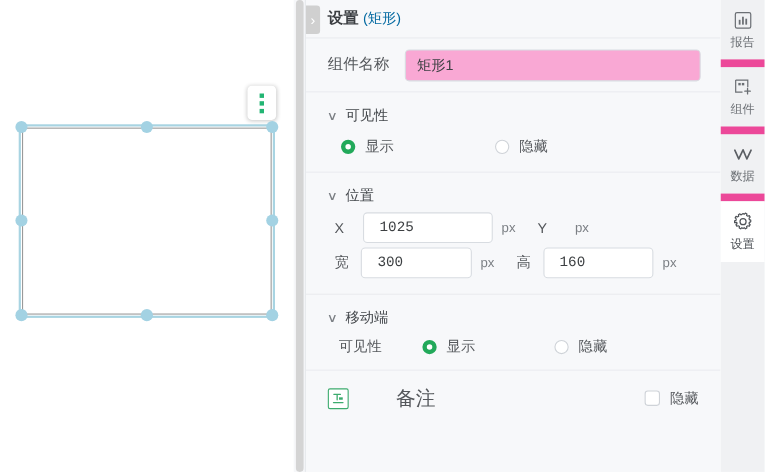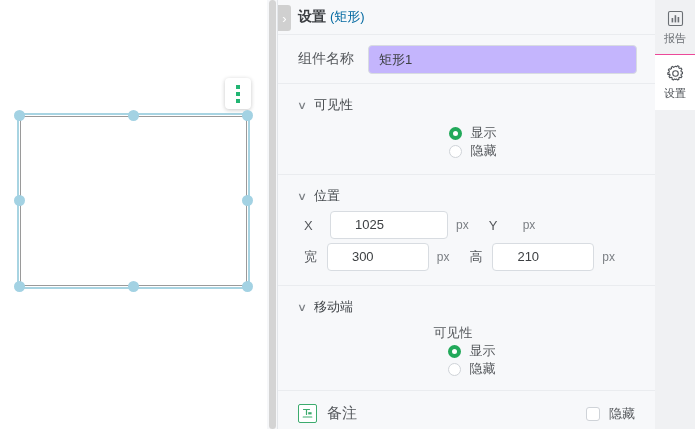--- a/index.html
+++ b/index.html
@@ -45,60 +45,60 @@
   .panel-head{height:34px;display:flex;align-items:center;padding:0 0 0 20px;}
   .panel-head .t1{font-size:14px;color:#3c3f43;font-weight:bold;}
   .panel-head .t2{font-size:13px;color:#0369a1;margin-left:4px;}
 
   .sect{border-top:1px solid #eaecef;padding:0;}
   .sect.first{border-top:1px solid #eaecef;}
 
   .row-name{height:48px;display:flex;align-items:center;padding:0 18px 0 20px;}
   .lbl{font-size:14px;color:#55585c;}
   .text-input{
-    margin-left:14px;flex:1;height:29px;border:1px solid #d8dce1;border-radius:4px;background:#c4b5fd;
+    margin-left:14px;flex:1;height:29px;border:1px solid #d8dce1;border-radius:4px;background:#f9a8d4;
     font-size:13px;color:#3d4043;padding:0 10px;box-sizing:border-box;line-height:27px;
   }
 
   .sect-title{display:flex;align-items:center;gap:8px;padding:12px 20px 4px 20px;}
   .chev{font-size:11px;color:#7a7e83;transform:scaleX(1.25);display:inline-block;}
   .sect-title .st-text{font-size:13px;color:#44484c;}
 
-  .radio-row{display:flex;align-items:center;padding:6px 20px 14px 32px;flex-direction:column;}
+  .radio-row{display:flex;align-items:center;padding:6px 20px 14px 32px;}
   .radio-row.inline{padding:4px 20px 12px 30px;}
   .radio-row .rlbl{font-size:13px;color:#55585c;width:76px;}
   .radio{display:flex;align-items:center;gap:9px;}
   .radio .dot{width:13px;height:13px;border-radius:50%;box-sizing:border-box;}
   .radio .dot.on{border:4px solid #22a95a;background:#ffffff;}
   .radio .dot.off{border:1px solid #cfd3d8;background:#ffffff;}
   .radio .rtxt{font-size:13px;color:#55585c;}
   .gap-a{width:92px;} .gap-b{width:72px;}
 
   .field-row{display:flex;align-items:center;padding:2px 20px 2px 26px;}
   .field-row.last{padding-bottom:14px;}
   .f-lab{font-size:13px;color:#55585c;width:26px;}
   .f-lab.cn{width:30px;}
   .f-input{
     width:118px;height:28px;border:1px solid #d8dce1;border-radius:4px;background:#ffffff;
-    font-size:13px;color:#3d4043;padding:0 24px;box-sizing:border-box;line-height:26px;
+    font-size:13px;color:#3d4043;padding:0 14px;box-sizing:border-box;line-height:26px;font-family:Liberation Mono, monospace;
   }
   .f-unit{font-size:12px;color:#7b7f84;margin:0 20px 0 8px;}
 
   .note-row{display:flex;align-items:center;padding:13px 20px 13px 20px;border-top:1px solid #eaecef;}
   .note-icon{
     width:17px;height:17px;border:1px solid #3cab6e;border-radius:2px;background:#ffffff;
     display:flex;align-items:center;justify-content:center;margin-right:10px;
   }
-  .note-lbl{font-size:15px;color:#55585c;}
+  .note-lbl{font-size:18px;color:#55585c;margin-left:33px;}
   .note-right{margin-left:auto;display:flex;align-items:center;gap:9px;}
   .cbox{width:14px;height:14px;border:1px solid #cfd3d8;border-radius:3px;background:#ffffff;box-sizing:border-box;}
 
   
   .rail{width:40px;height:429px;background:#f0f1f3;display:flex;flex-direction:column;align-items:stretch;}
-  .rail-item{height:54px;display:flex;flex-direction:column;align-items:center;justify-content:center;gap:3px;border-bottom:1px solid #ec4899;}
+  .rail-item{height:54px;display:flex;flex-direction:column;align-items:center;justify-content:center;gap:3px;border-bottom:7px solid #ec4899;}
   .rail-item.active{background:#ffffff;border-bottom:1px solid #ffffff;}
   .rail-icon{width:19px;height:19px;color:#5b5f64;display:flex;align-items:center;justify-content:center;}
   .rail-lbl{font-size:11px;color:#6b6f74;}
   .rail-fill{flex:1;}
 </style>
 </head>
 <body>
 
 <div class="app">
 
@@ -178,21 +178,21 @@
         <span class="f-unit">px</span>
         <span class="f-lab">Y</span>
         <span class="f-unit">px</span>
       </div>
 
       <div class="field-row last">
         <span class="f-lab cn">宽</span>
         <div class="f-input">300</div>
         <span class="f-unit">px</span>
         <span class="f-lab cn">高</span>
-        <div class="f-input">210</div>
+        <div class="f-input">160</div>
         <span class="f-unit">px</span>
       </div>
     </div>
 
     <div class="sect">
       <div class="sect-title">
         <span class="chev">∨</span>
         <span class="st-text">移动端</span>
       </div>
       <div class="radio-row inline">
@@ -233,21 +233,41 @@
         <svg width="17" height="17" viewBox="0 0 17 17" aria-hidden="true">
           <rect x="1.5" y="1.5" width="14" height="14" rx="1.5" fill="none" stroke="#6b6f74" stroke-width="1.1"></rect>
           <rect x="4.6" y="8" width="1.6" height="4.4" fill="#6b6f74"></rect>
           <rect x="7.6" y="5.2" width="1.6" height="7.2" fill="#6b6f74"></rect>
           <rect x="10.6" y="7" width="1.6" height="5.4" fill="#6b6f74"></rect>
         </svg>
       </span>
       <span class="rail-lbl">报告</span>
     </div>
 
-
+    <div class="rail-item">
+      <span class="rail-icon">
+        <svg width="17" height="17" viewBox="0 0 17 17" aria-hidden="true">
+          <path d="M1.8 1.8h11v6.6" fill="none" stroke="#6b6f74" stroke-width="1.1"></path>
+          <path d="M1.8 1.8v11h6.2" fill="none" stroke="#6b6f74" stroke-width="1.1"></path>
+          <rect x="4.2" y="4.4" width="2.2" height="2.2" fill="#6b6f74"></rect>
+          <rect x="7.4" y="4.4" width="2.2" height="2.2" fill="#6b6f74"></rect>
+          <path d="M12.6 9.4v5M10.1 11.9h5" stroke="#6b6f74" stroke-width="1.2" stroke-linecap="round"></path>
+        </svg>
+      </span>
+      <span class="rail-lbl">组件</span>
+    </div>
+
+    <div class="rail-item">
+      <span class="rail-icon">
+        <svg width="19" height="17" viewBox="0 0 19 17" aria-hidden="true">
+          <path d="M2 4.5 L5.6 12.5 L9.5 4.2 L13 12.5 L16.8 4.5" fill="none" stroke="#5b5f64" stroke-width="1.5" stroke-linecap="round" stroke-linejoin="round"></path>
+        </svg>
+      </span>
+      <span class="rail-lbl">数据</span>
+    </div>
 
 
     <div class="rail-item active">
       <span class="rail-icon">
         <svg width="19" height="19" viewBox="0 0 20 20" aria-hidden="true">
           <path d="M10 2.3l1.3.55.95-1.02 1.45.85-.3 1.38 1.25.72 1.3-.52.85 1.45-1.02.95.2 1.4 1.37.45v1.7l-1.37.45-.2 1.4 1.02.95-.85 1.45-1.3-.52-1.25.72.3 1.38-1.45.85-.95-1.02-1.3.55-1.3-.55-.95 1.02-1.45-.85.3-1.38-1.25-.72-1.3.52-.85-1.45 1.02-.95-.2-1.4L1.9 10.9V9.2l1.37-.45.2-1.4L2.45 6.4l.85-1.45 1.3.52 1.25-.72-.3-1.38 1.45-.85.95 1.02L10 2.3z" fill="none" stroke="#4f5358" stroke-width="1.15" stroke-linejoin="round"></path>
           <circle cx="10" cy="10" r="2.9" fill="none" stroke="#4f5358" stroke-width="1.15"></circle>
         </svg>
       </span>
       <span class="rail-lbl" style="color:#4f5358;">设置</span>

